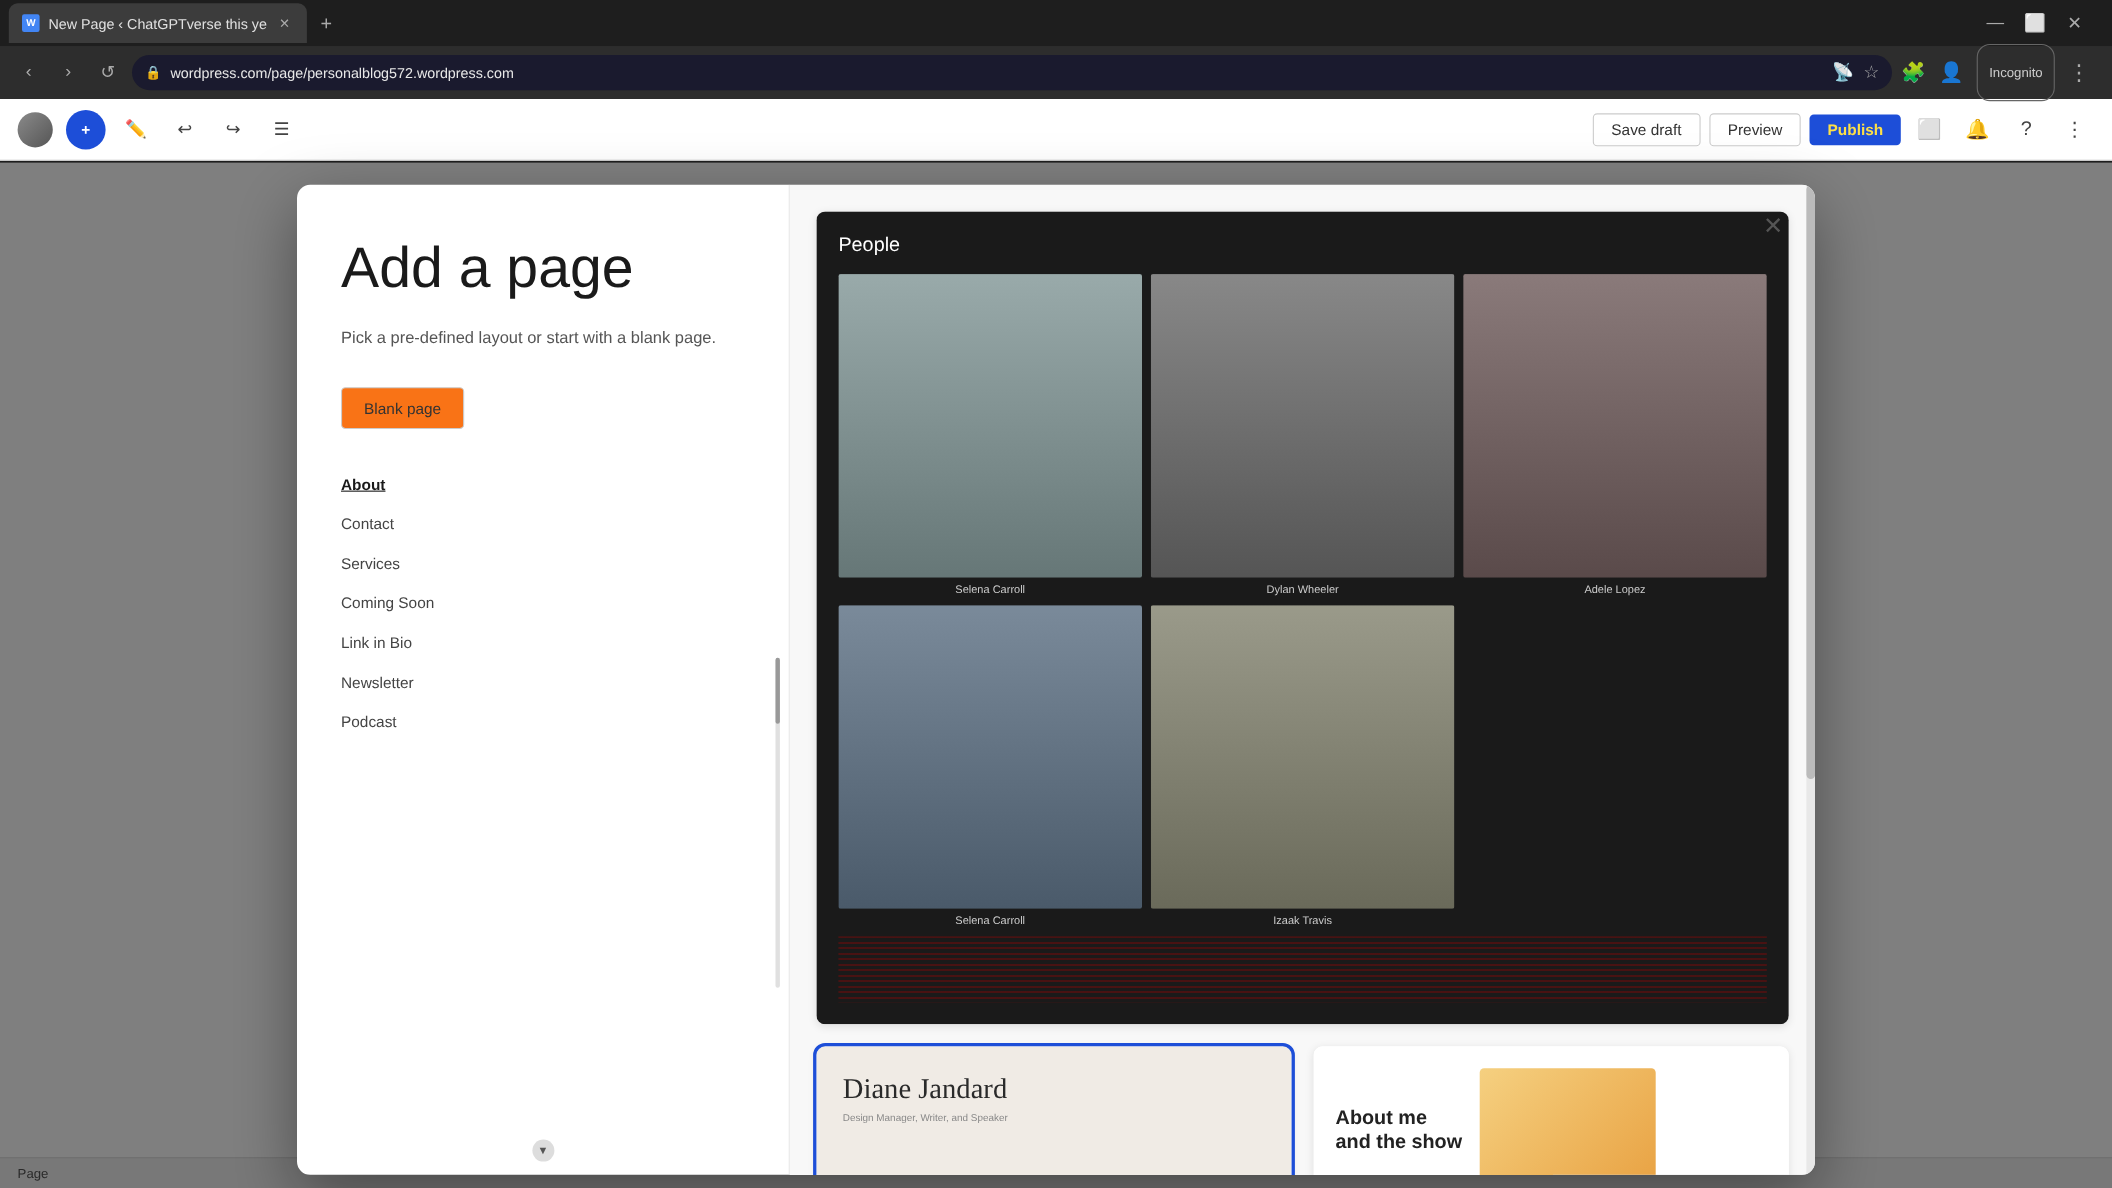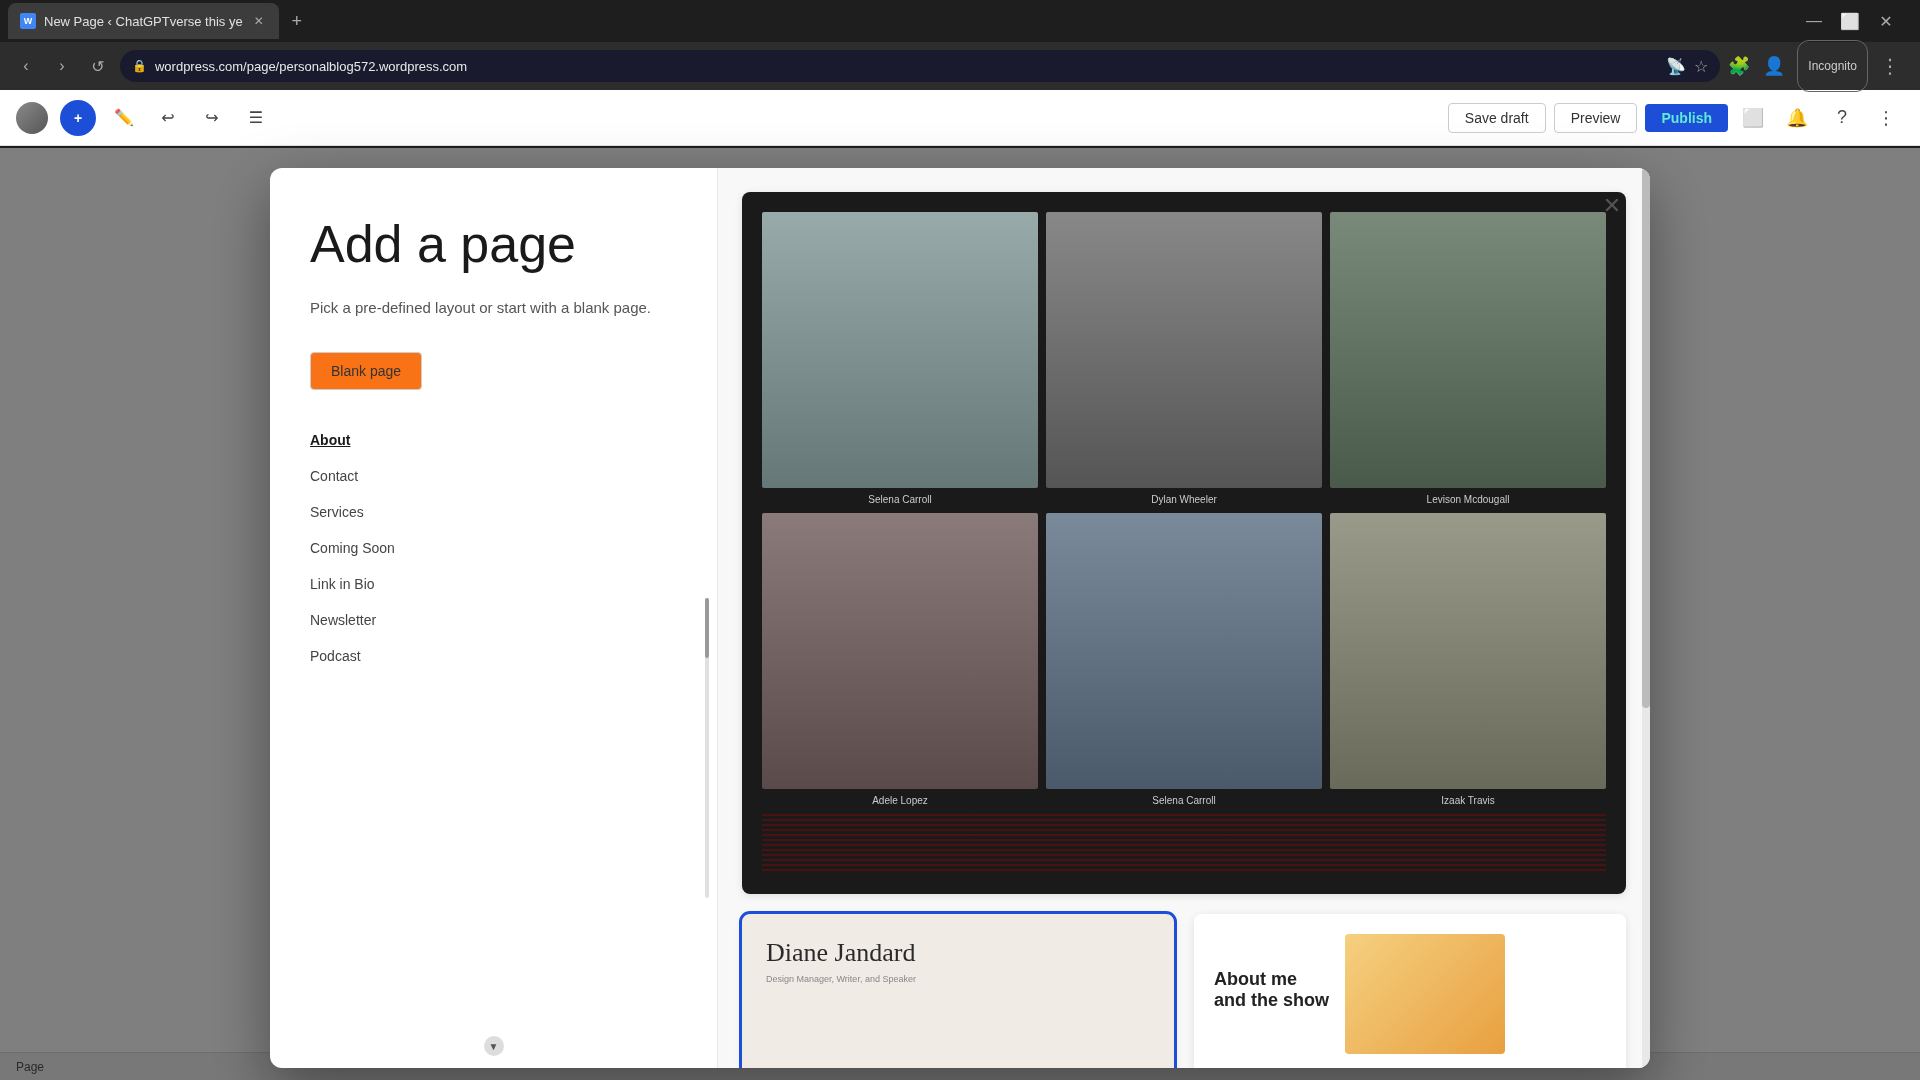--- a/index.html
+++ b/index.html
@@ -176,21 +176,21 @@
       padding: 6px 16px;
       border-radius: 4px;
       border: 1px solid #ccc;
       background: white;
       cursor: pointer;
       font-size: 14px;
       color: #333;
     }
     .wp-btn-publish {
       background: #1d4ed8;
-      color: #5eead4;
+      color: #fde047;
       border: none;
       padding: 6px 16px;
       border-radius: 4px;
       cursor: pointer;
       font-size: 14px;
       font-weight: 600;
     }
     .wp-icon-btn {
       width: 36px; height: 36px;
       border-radius: 4px;
@@ -596,39 +596,34 @@
       <div class="left-scroll-track">
         <div style="width:4px;height:60px;background:#999;border-radius:2px;"></div>
       </div>
     </div>
 
     <div class="modal-right">
       <div class="layout-cards">
 
         <div class="layout-card layout-card-wide">
           <div class="card-preview people-preview">
+            <div class="people-title">People</div>
             <div class="people-grid">
 
               <div class="person-card">
                 <div class="person-photo">
                   <div class="person-photo-inner silhouette-1" style="background:linear-gradient(180deg,#9aa,#677);"></div>
                 </div>
                 <div class="person-name">Selena Carroll</div>
               </div>
               <div class="person-card">
                 <div class="person-photo">
                   <div class="person-photo-inner" style="background:linear-gradient(180deg,#888,#555);"></div>
                 </div>
                 <div class="person-name">Dylan Wheeler</div>
-              </div>
-              <div class="person-card">
-                <div class="person-photo">
-                  <div class="person-photo-inner" style="background:linear-gradient(180deg,#7a8a7a,#4a5a4a);"></div>
-                </div>
-                <div class="person-name">Levison Mcdougall</div>
               </div>
 
               <div class="person-card">
                 <div class="person-photo">
                   <div class="person-photo-inner" style="background:linear-gradient(180deg,#8a7a7a,#5a4a4a);"></div>
                 </div>
                 <div class="person-name">Adele Lopez</div>
               </div>
               <div class="person-card">
                 <div class="person-photo">

